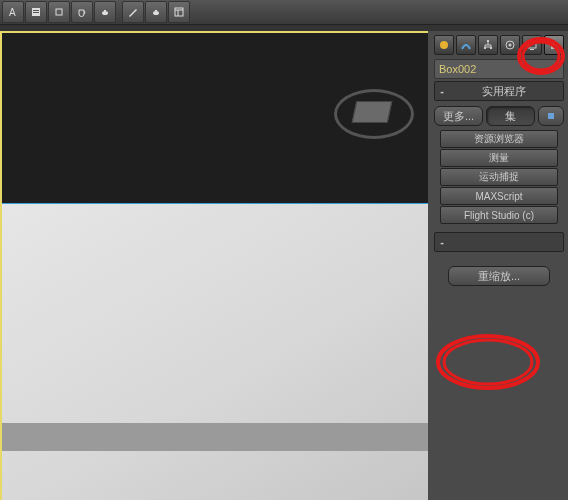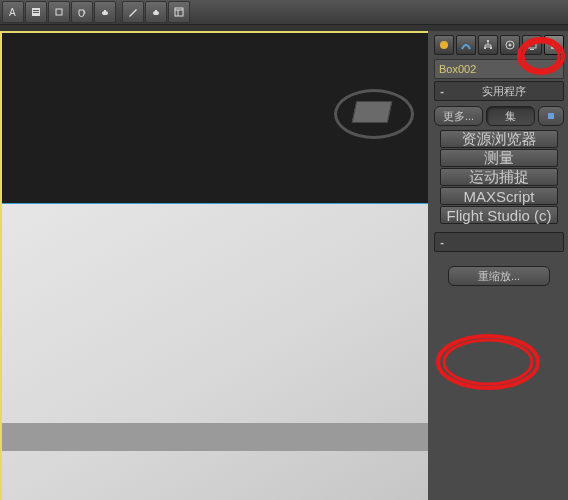--- a/index.html
+++ b/index.html
@@ -23,21 +23,21 @@
 .tab-btn.active{background:linear-gradient(#888,#555);border-color:#111;}
 .name-field{height:18px;line-height:18px;background:#5a5a5a;border:1px solid #333;border-radius:2px;padding:0 4px;color:#d8c978;font-size:11px;}
 .rollup-title{height:18px;background:#3f3f3f;border:1px solid #222;border-radius:2px;display:flex;align-items:center;font-size:11px;color:#ccc;position:relative;padding:0 2px;}
 .rollup-title .minus{width:10px;text-align:center;color:#ccc;font-weight:bold;}
 .rollup-title .lbl{flex:1;text-align:center;}
 .row{display:flex;gap:3px;margin-top:3px;}
 .btn{flex:1;height:18px;background:linear-gradient(#666,#4a4a4a);border:1px solid #222;border-radius:6px;font-size:11px;color:#ccc;display:flex;align-items:center;justify-content:center;cursor:pointer;}
 .btn.sunken{background:linear-gradient(#3a3a3a,#4a4a4a);box-shadow:inset 1px 1px 2px #222;}
 .btn-small{flex:0 0 24px;}
 .list{display:flex;flex-direction:column;gap:1px;margin-top:2px;padding:0 6px;}
-.util-btn{height:16px;background:linear-gradient(#666,#4a4a4a);border:1px solid #222;border-radius:2px;font-size:15px;color:#ccc;display:flex;align-items:center;justify-content:center;cursor:pointer;}
+.util-btn{height:16px;background:linear-gradient(#666,#4a4a4a);border:1px solid #222;border-radius:2px;font-size:10px;color:#ccc;display:flex;align-items:center;justify-content:center;cursor:pointer;}
 .rescale-body{height:44px;display:flex;align-items:center;justify-content:center;}
 .annot{position:absolute;pointer-events:none;}
 .annot svg{overflow:visible;}
 </style>
 </head>
 <body>
 
 <div class="toolbar">
   <div class="tool-btn">
       <svg width="12" height="12">

